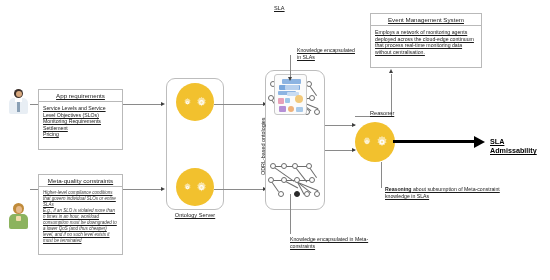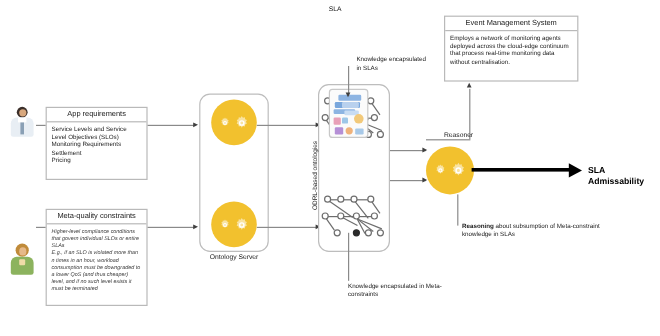--- a/index.html
+++ b/index.html
@@ -1,18 +1,18 @@
 <!DOCTYPE html>
 <html><head>
 <meta charset="utf-8">
 <style>
   html,body{margin:0;padding:0;background:#ffffff;}
   body{width:550px;height:280px;position:relative;overflow:hidden;
        font-family:"Liberation Sans","DejaVu Sans",sans-serif;color:#1a1a1a;}
-  .abs{position:absolute;}
+  .abs{position:absolute;text-decoration:underline;}
 
   
   .card{border:1px solid #b9b9b9;background:#fff;box-sizing:border-box;}
   .card-title{font-size:6.2px;text-align:center;line-height:12px;height:12px;
               border-bottom:1px solid #b9b9b9;box-sizing:border-box;}
   .card-body{font-size:5.2px;line-height:6.6px;padding:3px 4px;box-sizing:border-box;}
   .card-body.italic{font-style:italic;color:#3a3a3a;font-size:4.5px;line-height:6.0px;}
 
   .plain-label{font-size:5.6px;line-height:7px;color:#1a1a1a;}
   .tiny-note{font-size:5.2px;line-height:6.6px;color:#1a1a1a;}

